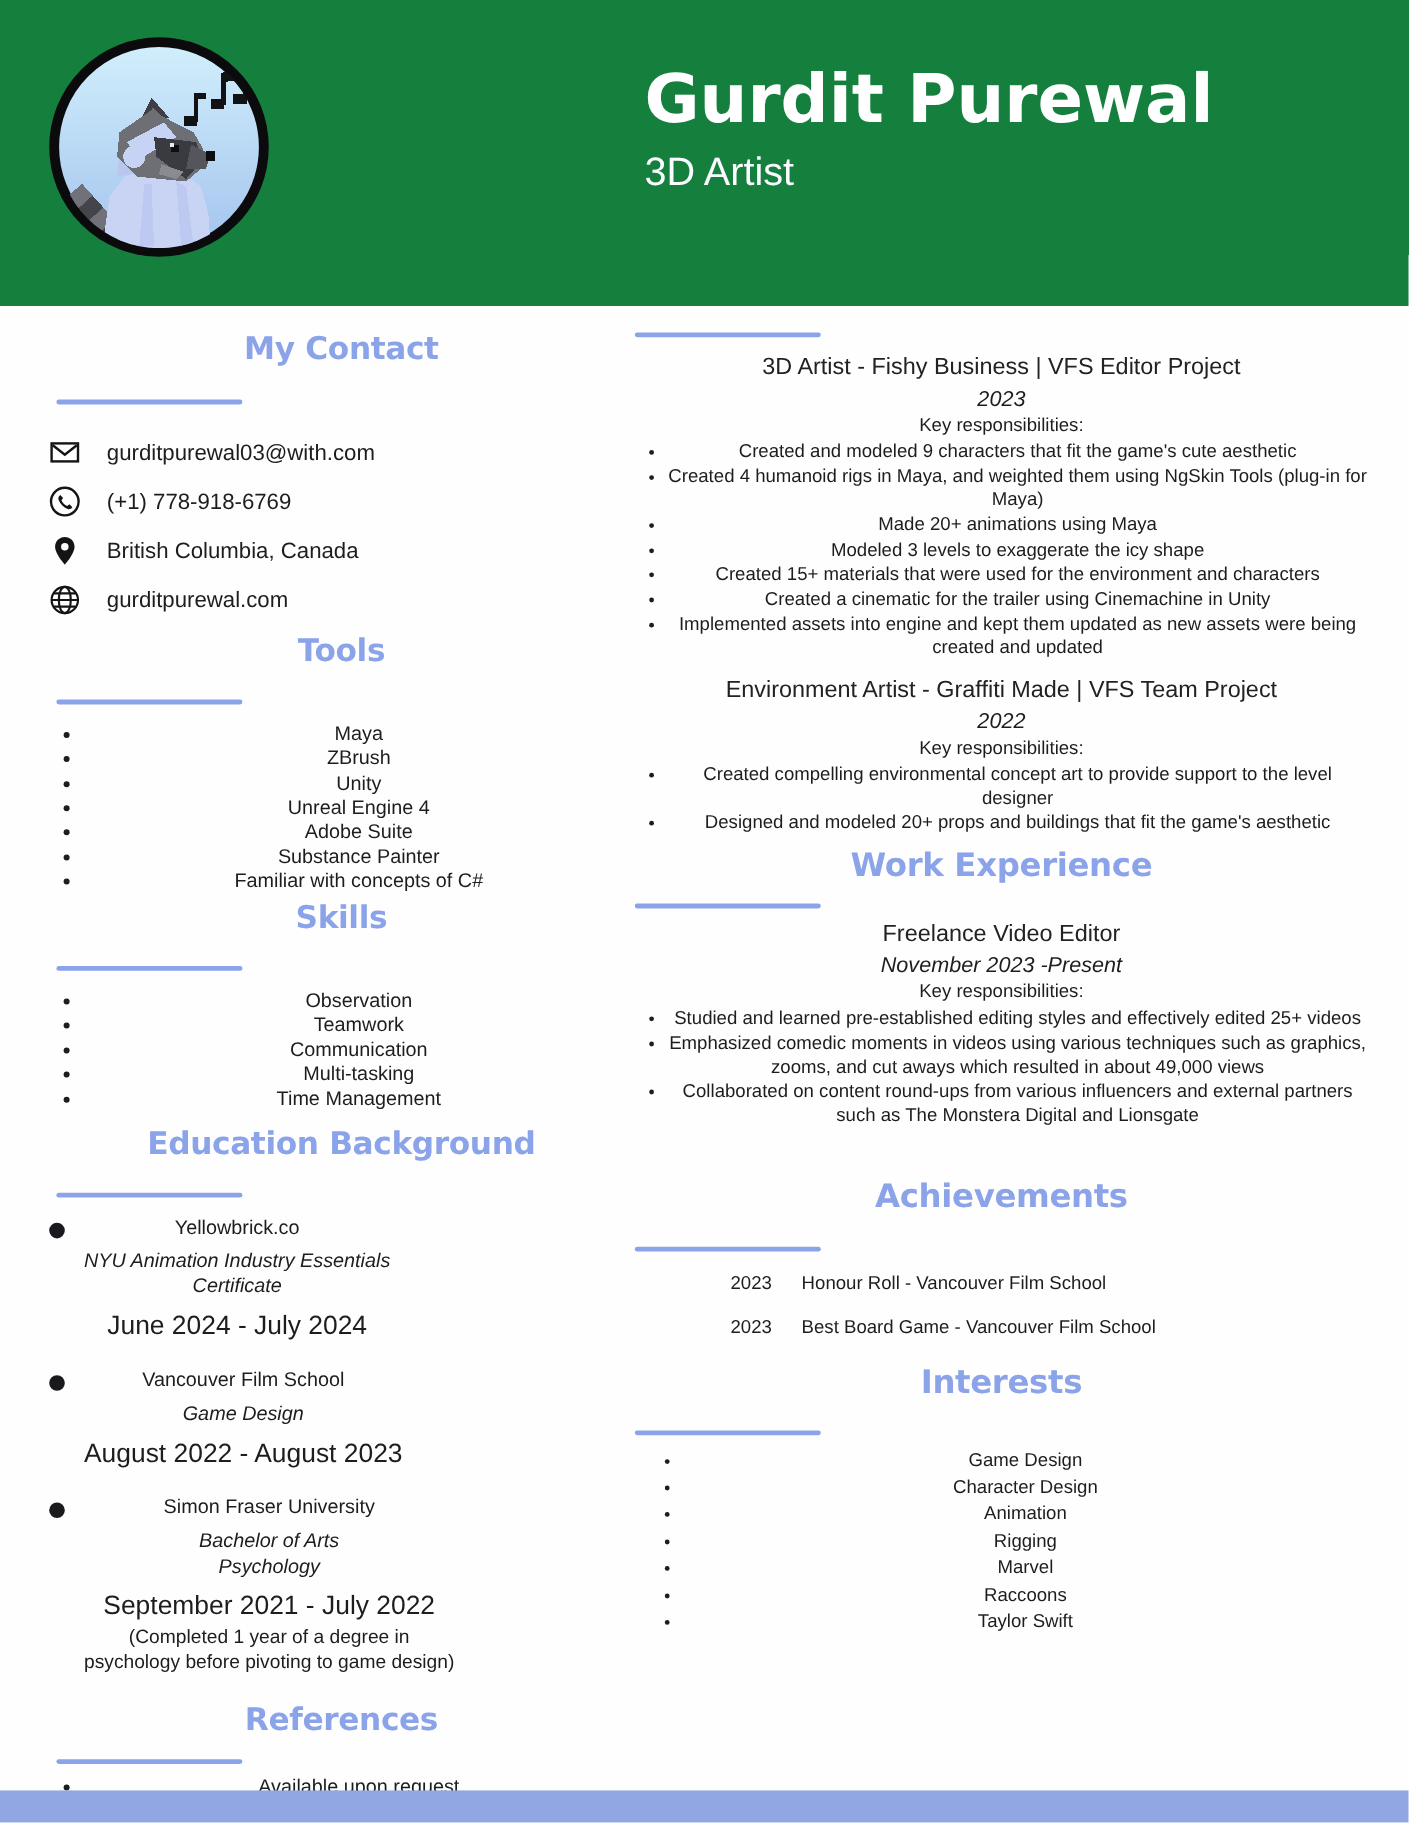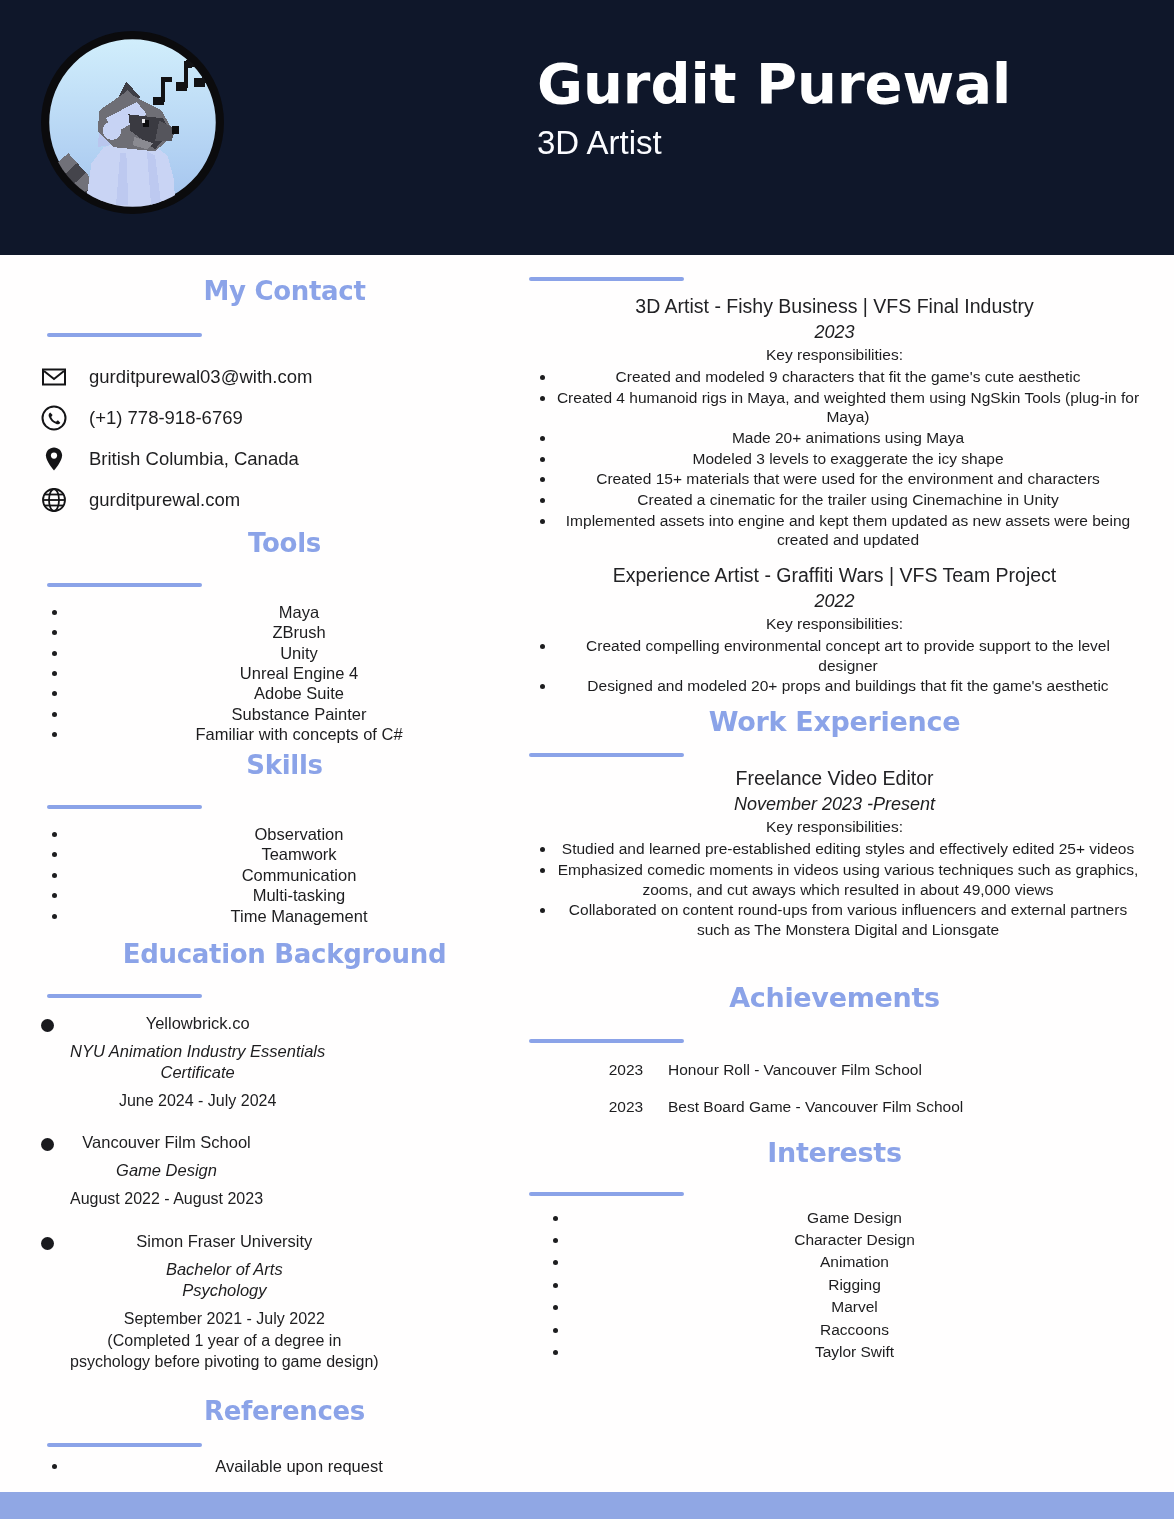--- a/index.html
+++ b/index.html
@@ -3,21 +3,21 @@
 <meta charset="utf-8">
 <style>
   * { box-sizing: border-box; }
   body { margin:0; background:#ffffff; }
   .page {
     position:relative; width:1174px; height:1519px; overflow:hidden;
     background:#fffefe; color:#1d1d1f;
     font-family:"Liberation Sans", sans-serif;
   }
   
-  .band-top { position:relative; height:255px; background:#0f172a; }
+  .band-top { position:relative; height:255px; background:#15803d; }
   .avatar { position:absolute; left:40px; top:30px; width:185px; height:185px; }
   .name-block { position:absolute; left:537px; top:55px; }
   .person-name {
     margin:0; font-family:"DejaVu Sans", sans-serif; font-weight:800;
     font-size:56px; line-height:1.05; color:#ffffff; letter-spacing:0px;
   }
   .person-title { margin-top:10px; font-size:33px; font-weight:400; color:#fbfcff; }
   
   .band-bottom { position:absolute; left:0; right:0; bottom:0; height:27px; background:#90a7e4; }
   
@@ -44,21 +44,21 @@
   .sec-tools { margin-top:2px; }
   .sec-tools .divider, .sec-skills .divider { margin:22px 0 16px 7px; }
   .sec-skills { margin-top:4px; }
   
   .sec-education { margin-top:12px; }
   .sec-education .divider { margin:22px 0 16px 7px; }
   .edu-entry { display:flex; margin-bottom:22px; }
   .edu-dot { width:13px; height:13px; border-radius:50%; background:#1a1a1e; margin:5px 16px 0 1px; flex:0 0 13px; }
   .edu-school { font-size:16.5px; margin-bottom:8px; }
   .edu-program { font-size:16.5px; font-style:italic; line-height:1.3; margin-bottom:7px; white-space:pre-line; }
-  .edu-dates { font-size:16px; line-height:1.3; }
+  .edu-dates { font-size:22px; line-height:1.3; }
   .edu-note { font-size:16px; line-height:1.3; white-space:pre-line; margin-top:2px; }
   
   .sec-references { }
   .sec-references .divider { margin:14px 0 10px 7px; }
   
   .sec-relexp { margin-top:22px; }
   .sec-relexp .divider { margin:20px 0 14px; }
   .job-title { font-size:19.5px; font-weight:400; margin:0; color:#222225; }
   .job-period { font-size:18px; font-style:italic; margin:4px 0 3px; }
   .key-label { font-size:15.5px; margin-bottom:3px; }
@@ -263,36 +263,36 @@
       </section>
 
     </aside>
 
     <section class="col-right">
 
       <section class="sec-relexp">
         <div class="divider"></div>
 
         <div class="job">
-          <h3 class="job-title">3D Artist - Fishy Business | VFS Final Industry</h3>
+          <h3 class="job-title">3D Artist - Fishy Business | VFS Editor Project</h3>
           <div class="job-period">2023</div>
           <div class="key-label">Key responsibilities:</div>
           <ul class="resp">
             <li>Created and modeled 9 characters that fit the game's cute aesthetic</li>
             <li>Created 4 humanoid rigs in Maya, and weighted them using NgSkin Tools (plug-in for Maya)</li>
             <li>Made 20+ animations using Maya</li>
             <li>Modeled 3 levels to exaggerate the icy shape</li>
             <li>Created 15+ materials that were used for the environment and characters</li>
             <li>Created a cinematic for the trailer using Cinemachine in Unity</li>
             <li>Implemented assets into engine and kept them updated as new assets were being created and updated</li>
           </ul>
         </div>
 
         <div class="job">
-          <h3 class="job-title">Experience Artist - Graffiti Wars | VFS Team Project</h3>
+          <h3 class="job-title">Environment Artist - Graffiti Made | VFS Team Project</h3>
           <div class="job-period">2022</div>
           <div class="key-label">Key responsibilities:</div>
           <ul class="resp">
             <li>Created compelling environmental concept art to provide support to the level designer</li>
             <li>Designed and modeled 20+ props and buildings that fit the game's aesthetic</li>
           </ul>
         </div>
       </section>
 
       <section class="sec-workexp">

